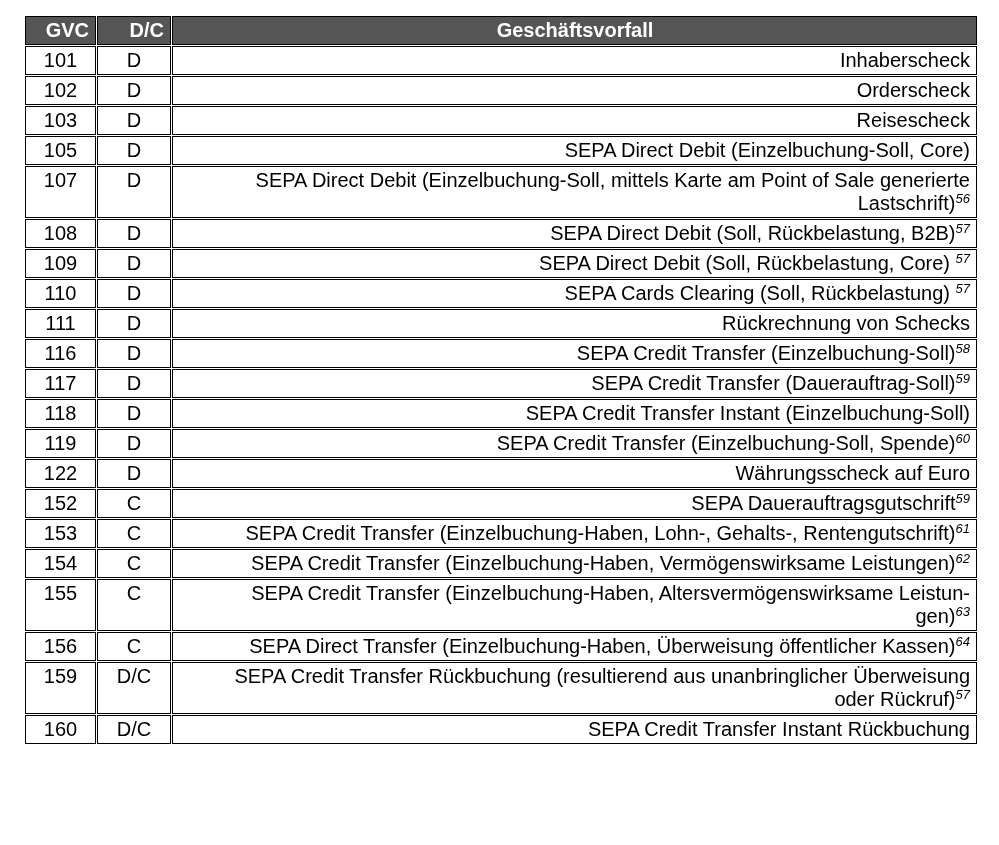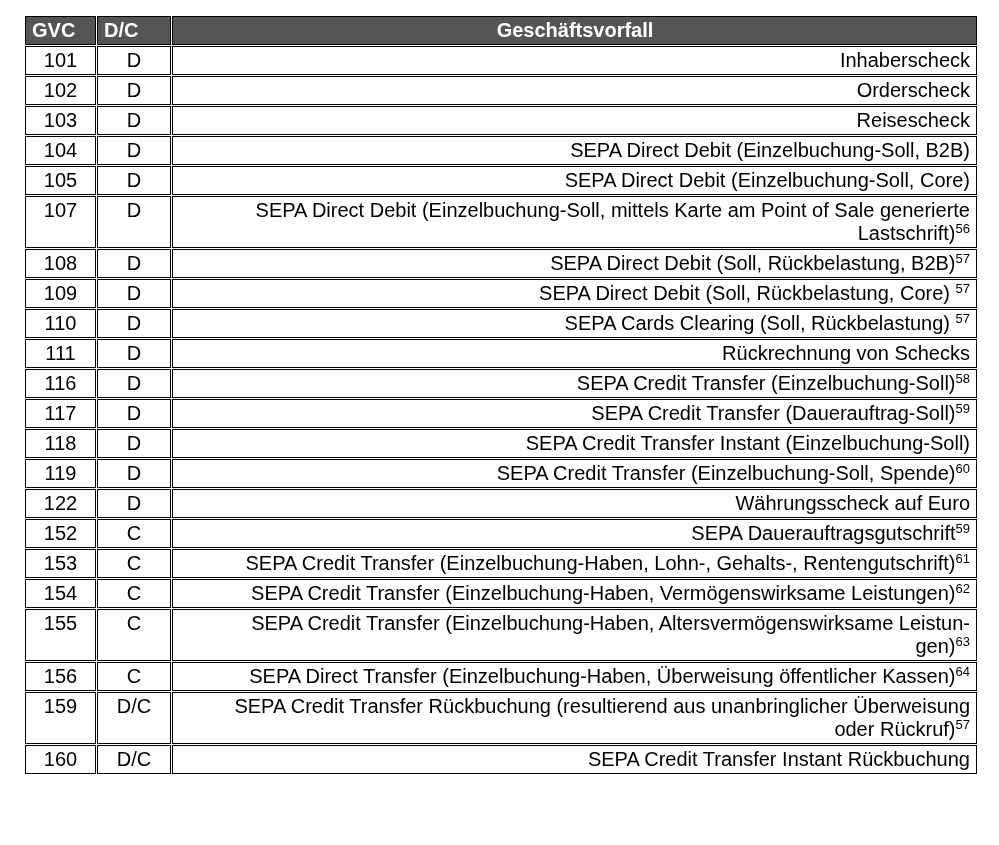--- a/index.html
+++ b/index.html
@@ -31,33 +31,34 @@
     padding: 2px 6px;
     vertical-align: top;
     color: #000000;
     box-sizing: border-box;
     overflow: hidden;
   }
   table.gvc-table th {
     background: #555555;
     color: #ffffff;
     font-weight: bold;
-    text-align: left;
+    text-align: right;
     line-height: 23px;
   }
   table.gvc-table th.col-text { text-align: center; padding-left: 7px; }
   td.c-gvc, td.c-dc { text-align: center; margin-left: 44px; }
   td.c-text { text-align: right; padding-left: 7px; }
   td.c-text .txt { white-space: pre-wrap; }
   td.c-text sup {
     font-size: 13px;
     line-height: 0;
     vertical-align: super;
     position: relative;
     top: 1px;
+    font-style: italic;
   }
 </style>
 </head>
 <body>
 
 <div class="doc-page">
   <table class="gvc-table">
     <colgroup>
       <col style="width:71px">
       <col style="width:74px">
@@ -88,27 +89,20 @@
   </tr>
 
   <tr>
     <td class="c-gvc">103</td>
     <td class="c-dc">D</td>
     <td class="c-text">
       <span class="txt">Reisescheck</span><sup></sup>
     </td>
   </tr>
 
-  <tr>
-    <td class="c-gvc">104</td>
-    <td class="c-dc">D</td>
-    <td class="c-text">
-      <span class="txt">SEPA Direct Debit (Einzelbuchung-Soll, B2B)</span><sup></sup>
-    </td>
-  </tr>
 
   <tr>
     <td class="c-gvc">105</td>
     <td class="c-dc">D</td>
     <td class="c-text">
       <span class="txt">SEPA Direct Debit (Einzelbuchung-Soll, Core)</span><sup></sup>
     </td>
   </tr>
 
 

